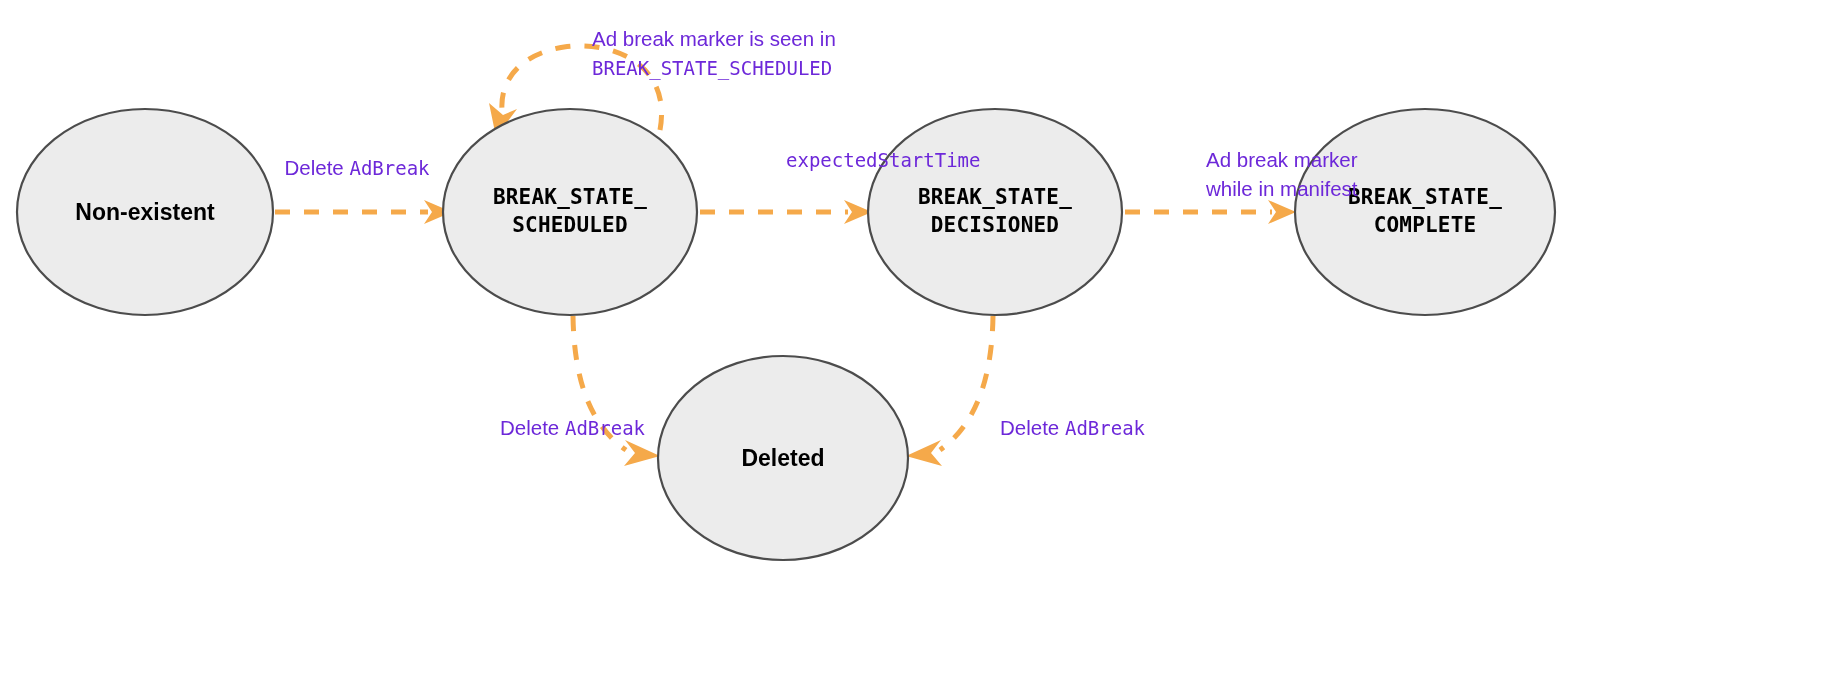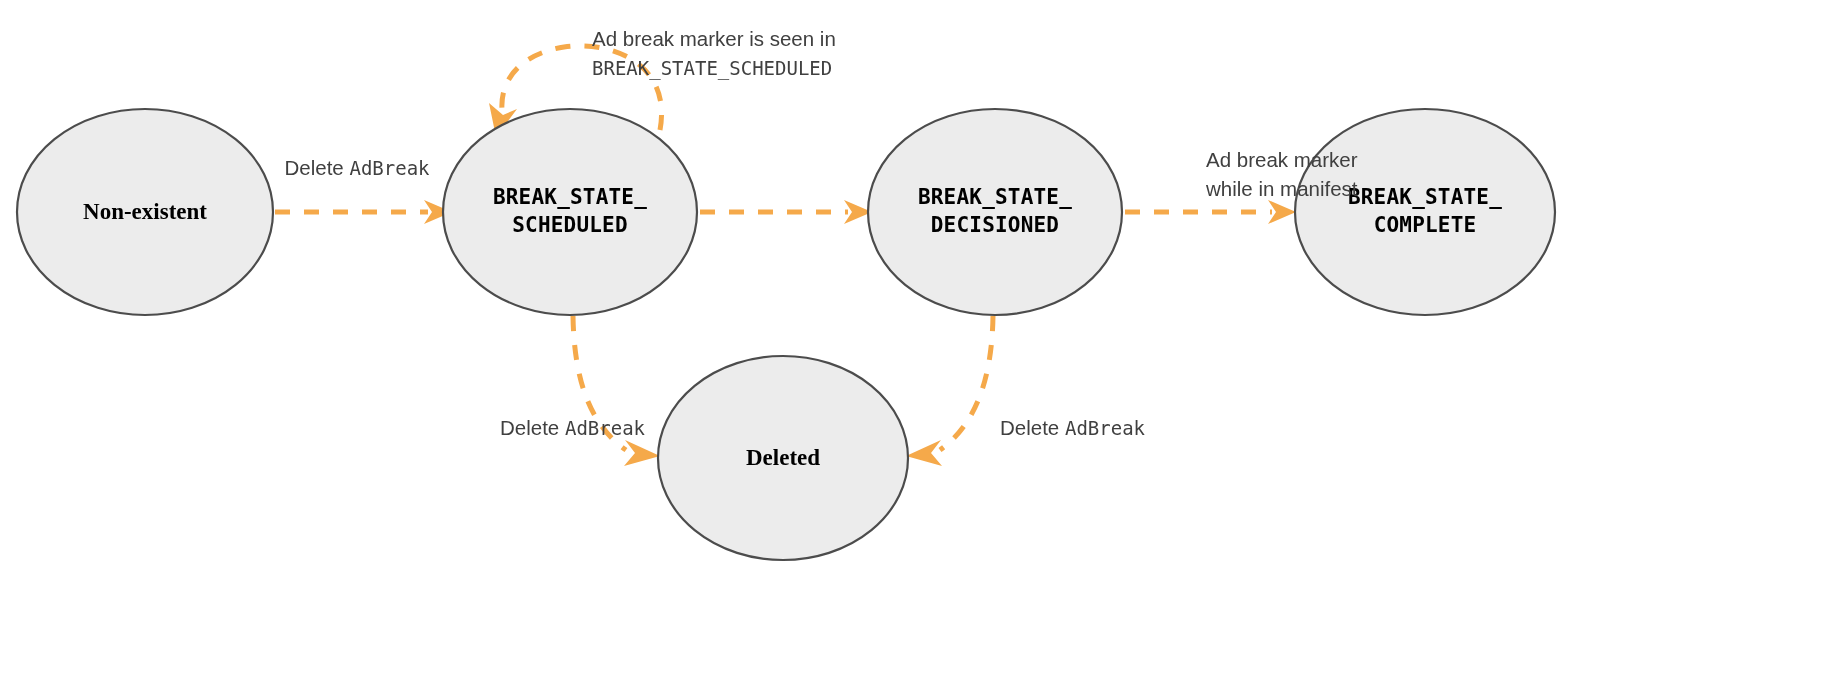--- a/index.html
+++ b/index.html
@@ -51,27 +51,27 @@
     line-height: 1.32;
     white-space: pre;
   }
   .node-label.mono {
     font-family: "DejaVu Sans Mono", "Liberation Mono", monospace;
     font-weight: 700;
     font-size: 21px;
     letter-spacing: 0.2px;
   }
   .node-label.sans {
-    font-family: Liberation Serif, serif;
+    font-family: Liberation Sans, sans-serif;
     font-weight: 700;
     font-size: 23px;
   }
   .edge-label {
     position: absolute;
-    color: #404040;
+    color: #6d28d9;
     font-family: "Liberation Sans", sans-serif;
     font-size: 20.5px;
     line-height: 1.42;
     pointer-events: none;
     white-space: nowrap;
   }
   .edge-label.center {
     transform: translate(-50%, -50%);
     text-align: center;
   }
@@ -145,20 +145,21 @@
   <div class="edge-label center" style="left:357px; top:168px;">
       <span class="lbl-line"><span>Delete </span><span class="code">AdBreak</span></span>
     </div>
 
   <div class="edge-label left" style="left:592px; top:24px;">
       <span class="lbl-line"><span>Ad break marker is seen in</span></span>
       <span class="lbl-line"><span class="code">BREAK_STATE_SCHEDULED</span></span>
     </div>
 
   <div class="edge-label left" style="left:786px; top:145px;">
+      <span class="lbl-line"><span class="code">expectedStartTime</span></span>
     </div>
 
   <div class="edge-label left" style="left:1206px; top:145px;text-align:right;">
       <span class="lbl-line"><span>Ad break marker</span></span>
       <span class="lbl-line"><span>while in manifest</span></span>
     </div>
 
   <div class="edge-label left" style="left:500px; top:413px;">
       <span class="lbl-line"><span>Delete </span><span class="code">AdBreak</span></span>
     </div>

